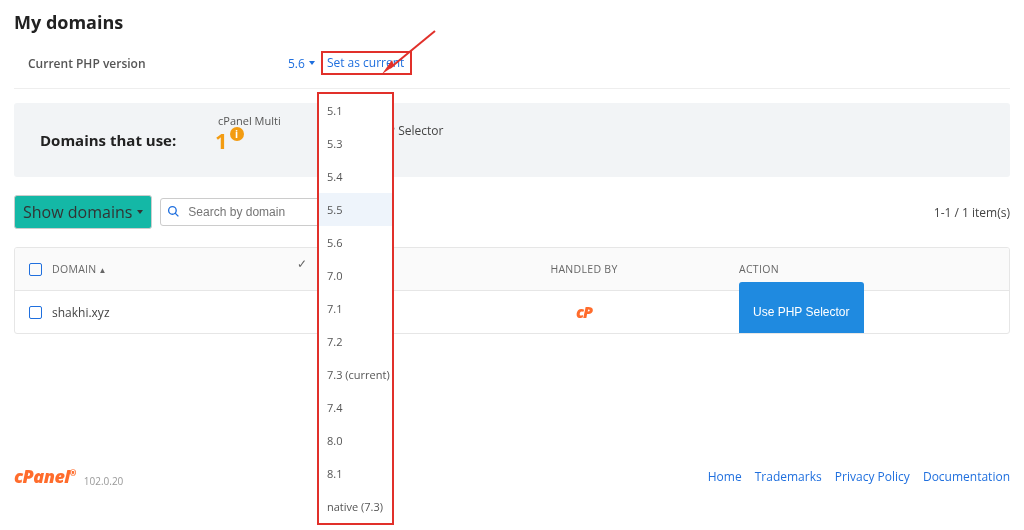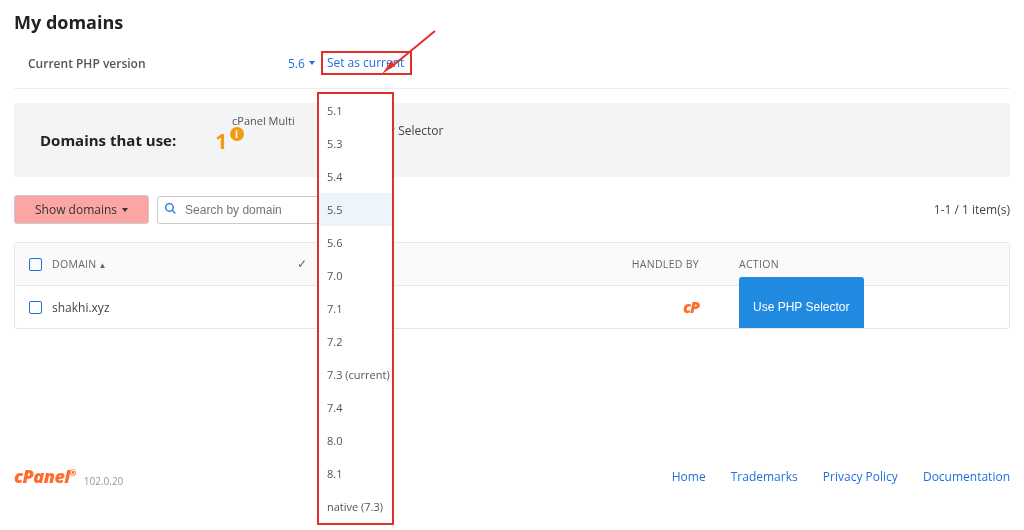--- a/index.html
+++ b/index.html
@@ -140,24 +140,24 @@
   .controls-row {
     display: flex;
     align-items: center;
     justify-content: space-between;
     margin-bottom: 18px;
   }
   .controls-left { display: flex; align-items: center; }
   .btn-outline {
     border: 1px solid #ccc;
     border-radius: 3px;
-    background: #fca5a5;
-    font-size: 12px;
+    background: #14b8a6;
+    font-size: 16px;
     color: #333;
-    padding: 5px 20px;
+    padding: 5px 8px;
     cursor: pointer;
     display: inline-flex;
     align-items: center;
   }
   .btn-outline .caret {
     width:0;height:0;
     border-left:3px solid transparent;
     border-right:3px solid transparent;
     border-top:4px solid #333;
     margin-left:5px;
@@ -192,21 +192,21 @@
   
   .tbl {
     border: 1px solid #e6e6e6;
     border-radius: 3px;
     overflow: hidden;
     font-size: 12px;
   }
   .tbl .thead { background: #fafafa; border-bottom: 1px solid #e6e6e6; }
   .tbl .trow { display: flex; align-items: center; height: 42px; }
   .tbl .cell-domain { width: 440px; padding-left: 14px; display:flex; align-items:center;}
-  .tbl .cell-handled { width: 230px; text-align: right; }
+  .tbl .cell-handled { width: 230px; text-align: center; }
   .tbl .cell-action { flex: 1; text-align: left; padding-left: 40px;}
   .thead .th { font-size: 10.5px; color: #666; letter-spacing: 0.3px; }
   .sort-caret { font-size: 8px; margin-left: 2px; color: #666; }
   .chk {
     width: 13px; height: 13px;
     border: 1.5px solid #1f6fde;
     border-radius: 2px;
     margin-right: 10px;
     display: inline-block;
     box-sizing: border-box;
@@ -243,21 +243,21 @@
     font-weight: 800;
     color: #ff6c2c;
     font-size: 18px;
     letter-spacing: -0.5px;
   }
   .cpanel-logo .reg { font-size: 8px; vertical-align: super; font-style: normal;}
   .version-footer { font-size: 10px; color: #999; margin-left: 8px; }
   .footer-links a {
     color: #1f6fde;
     text-decoration: none;
-    margin-left: 22px;
+    margin-left: 10px;
     font-size: 12px;
   }
   
   .arrow-svg {
     position: absolute;
     top: 26px;
     left: 380px;
     width: 60px;
     height: 50px;
     pointer-events: none;
@@ -277,21 +277,21 @@
       <span class="caret"></span>
     </span>
     <span class="set-current">Set as current</span>
   </div>
 
   <hr class="sep">
 
   <div class="banner">
     <span class="b-label">Domains that use:</span>
     <div style="position:relative;display:flex;align-items:flex-end;width:100px;">
-      <div style="position:absolute;top:-12px;left:17px;font-size:11px;color:#555;">cPanel Multi</div>
+      <div style="position:absolute;top:-12px;left:3px;font-size:11px;color:#555;">cPanel Multi</div>
       <span class="big-num">
         <span>1</span>
         <span class="info-icon">i</span>
       </span>
     </div>
     <span class="right-label" style="margin-left:40px;">ux PHP Selector</span>
   </div>
 
   <div class="controls-row">
     <div class="controls-left">

